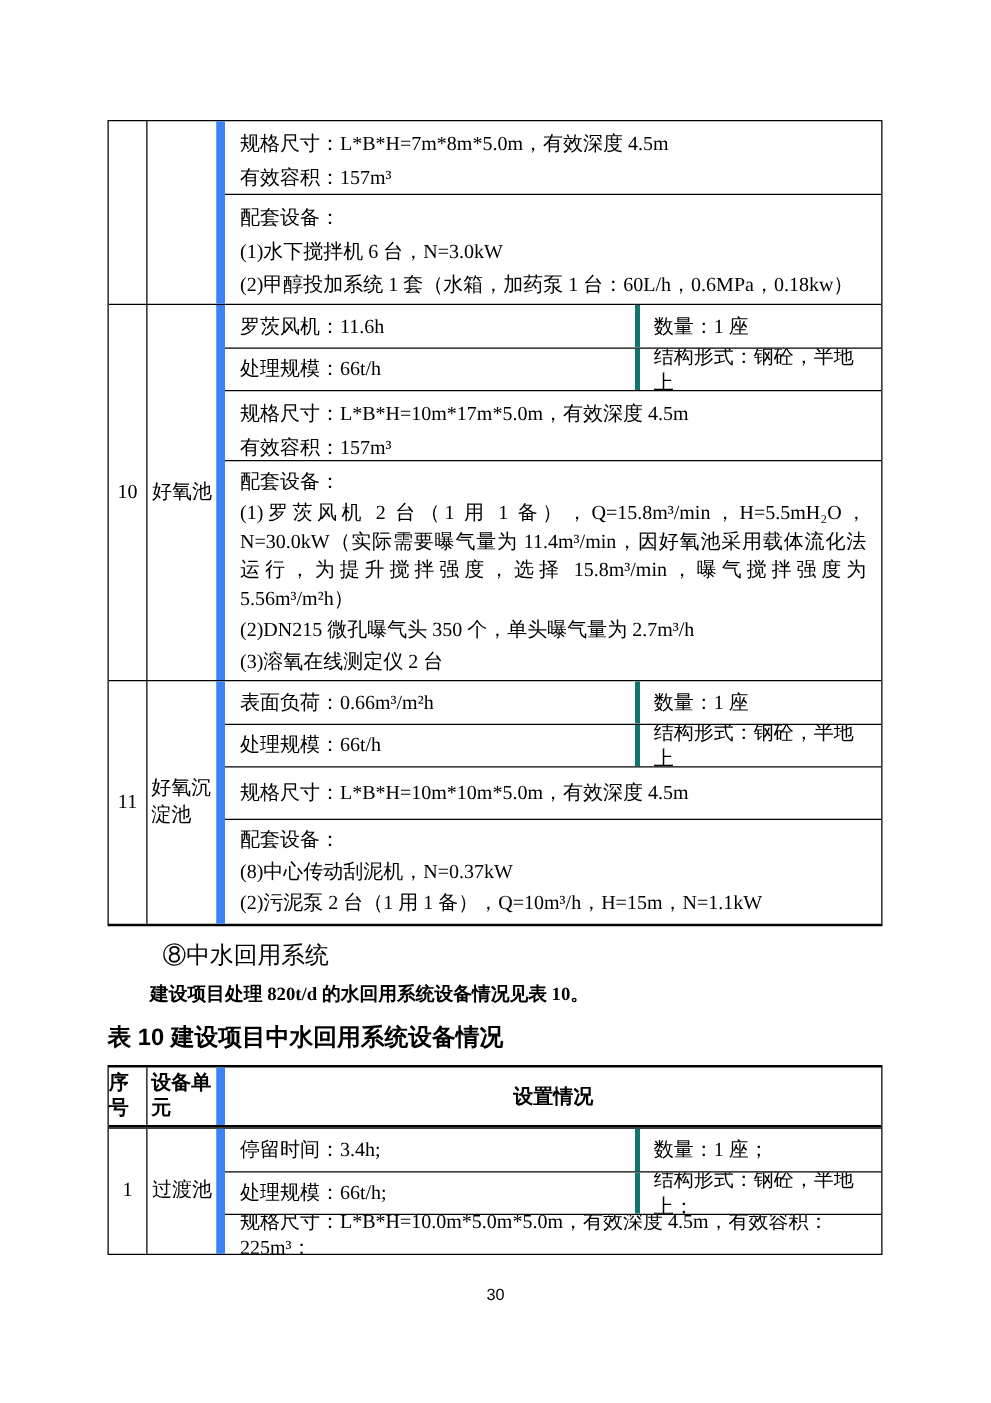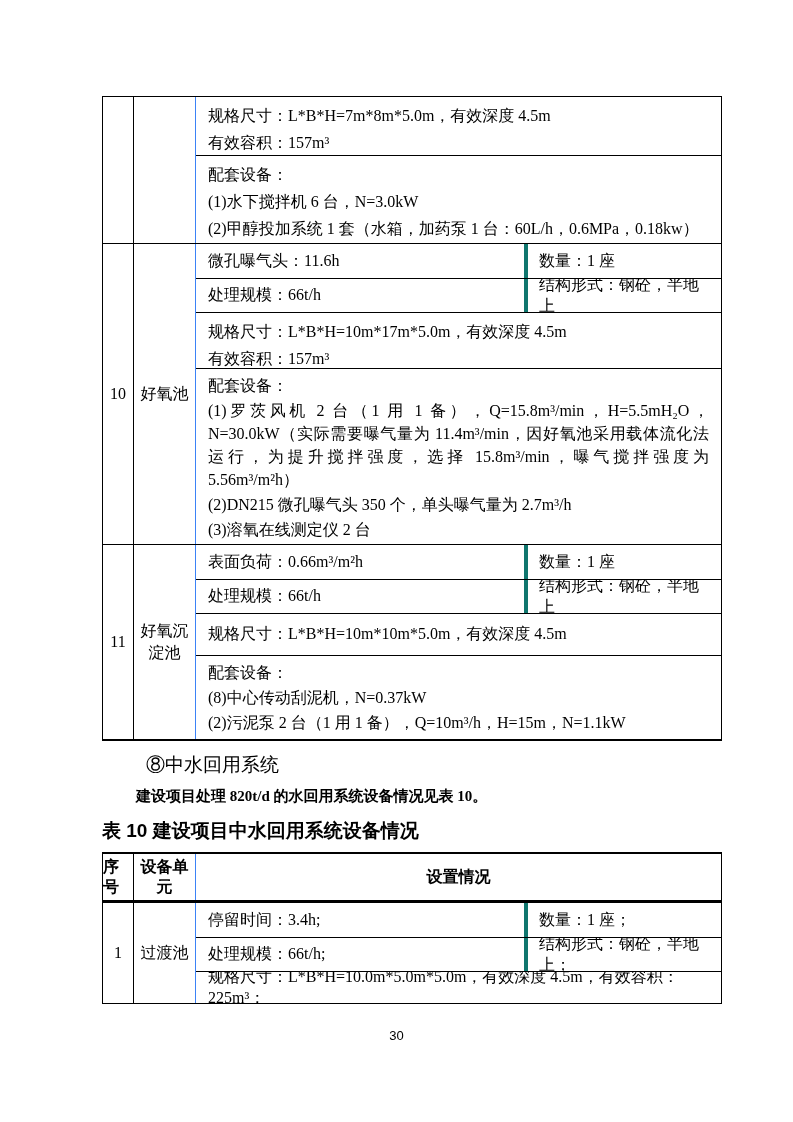--- a/index.html
+++ b/index.html
@@ -2,30 +2,30 @@
 <html><head>
 <meta charset="utf-8">
 <style>
   * { margin:0; padding:0; box-sizing:border-box; }
   html,body { background:#fff; }
   body {
     width:793px; height:1122px; position:relative;
     font-family:"Liberation Serif","DejaVu Serif",serif;
     color:#000; font-size:16px;
   }
-  .content { position:absolute; left:102px; top:96px; width:576px;border-radius:12px; }
+  .content { position:absolute; left:86px; top:96px; width:576px;border-radius:12px; }
 
   
   .tbl { width:620px; border:1px solid #000; }
   .tbl-top { border-bottom:2px solid #000; }
   .tbl-b { border-top:2px solid #000; margin-top:0; }
   .trow { display:flex; }
   .trow + .trow { border-top:1px solid #000; }
   .c-no { flex:0 0 31px; border-right:1px solid #000; display:flex; align-items:center; justify-content:center; }
-  .c-name { flex:0 0 62px; border-right:1px solid #3b82f6; display:flex; align-items:center; justify-content:center; text-align:center; padding:0 3px; line-height:22px; }
+  .c-name { flex:0 0 62px; border-right:7px solid #3b82f6; display:flex; align-items:center; justify-content:center; padding:0 3px; line-height:22px; }
   .c-body { flex:1; min-width:0; }
   .sub { overflow:hidden; }
   .sub + .sub { border-top:1px solid #000; }
   .multi { padding:4px 12px; }
   .multi p { margin:3px 0; line-height:24px; }
   .tight { padding:3px 12px; }
   .tight p { margin:2px 0; line-height:23px; }
   .single { display:flex; align-items:center; padding:11px 12px; }
   .split { display:flex; padding:0; }
   .split .l { flex:0 0 328px; display:flex; align-items:center; padding:0 12px; }
@@ -70,21 +70,21 @@
           <p>(2)甲醇投加系统 1 套（水箱，加药泵 1 台：60L/h，0.6MPa，0.18kw）</p>
         </div>
       </div>
     </div>
 
     <div class="trow">
       <div class="c-no">10</div>
       <div class="c-name">好氧池</div>
       <div class="c-body">
         <div class="sub split h34">
-          <div class="l">微孔曝气头：11.6h</div>
+          <div class="l">罗茨风机：11.6h</div>
           <div class="r">数量：1 座</div>
         </div>
         <div class="sub split h34">
           <div class="l">处理规模：66t/h</div>
           <div class="r">结构形式：钢砼，半地上</div>
         </div>
         <div class="sub multi h56">
           <p>规格尺寸：L*B*H=10m*17m*5.0m，有效深度 4.5m</p>
           <p>有效容积：157m³</p>
         </div>

